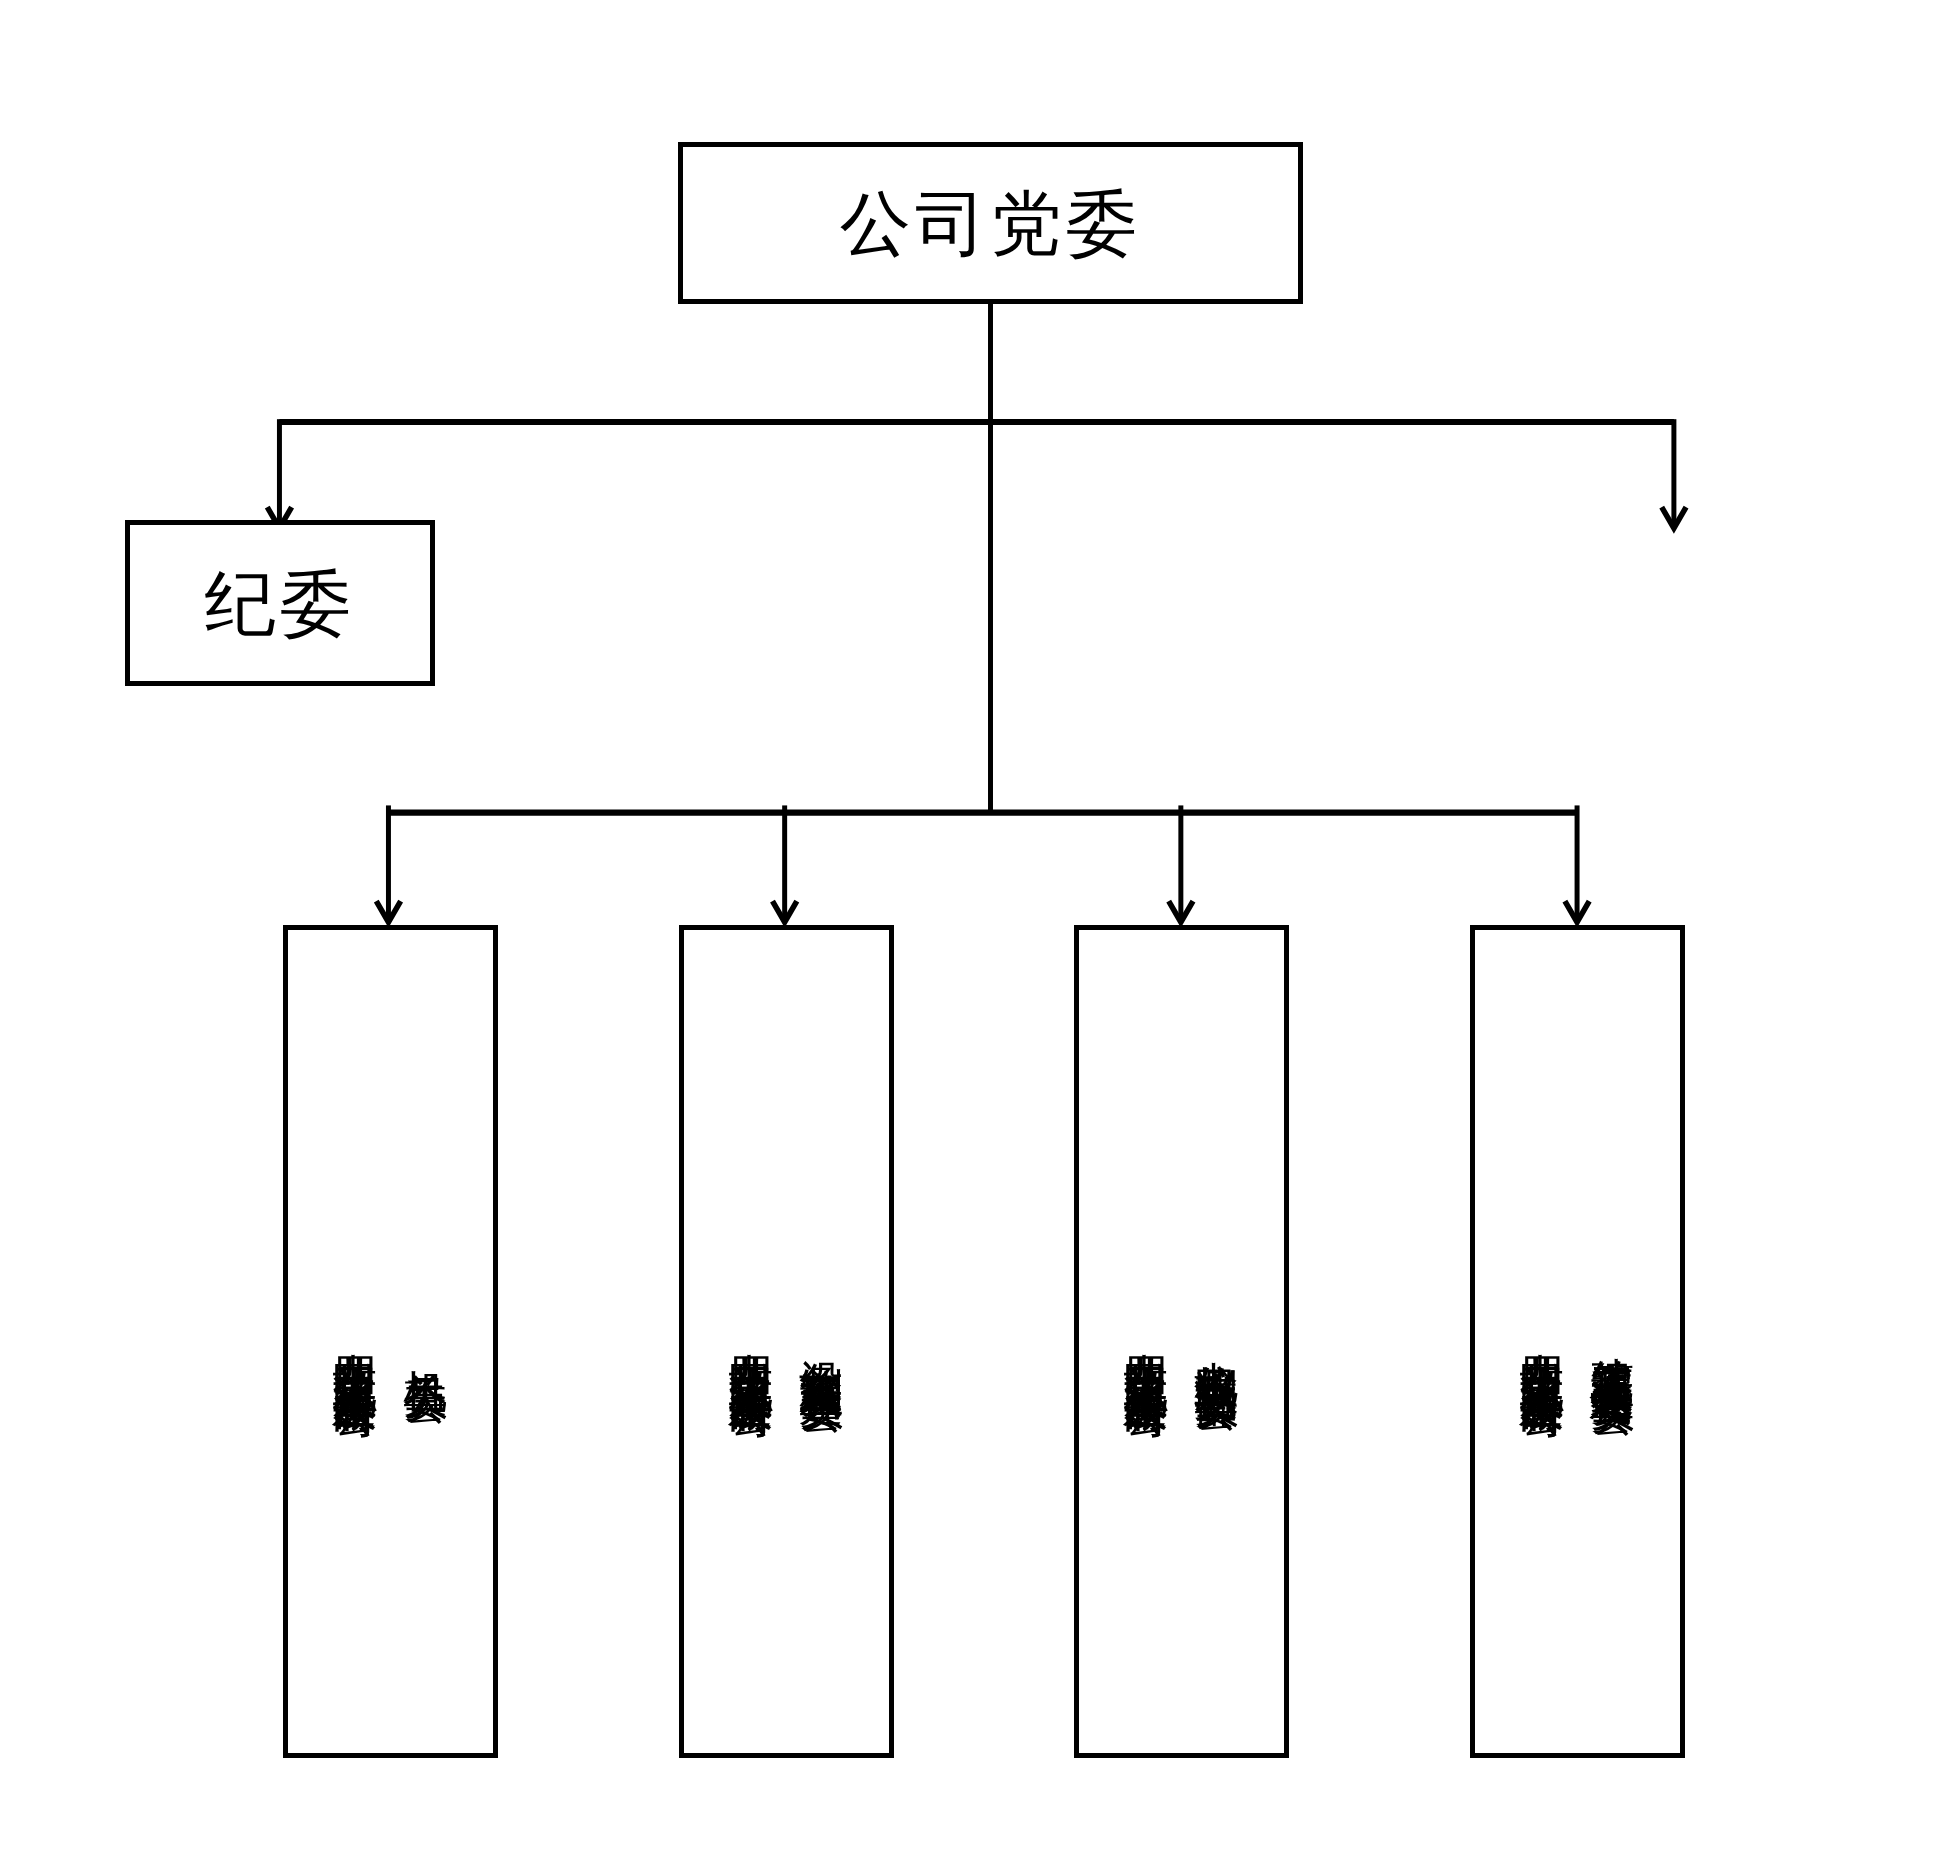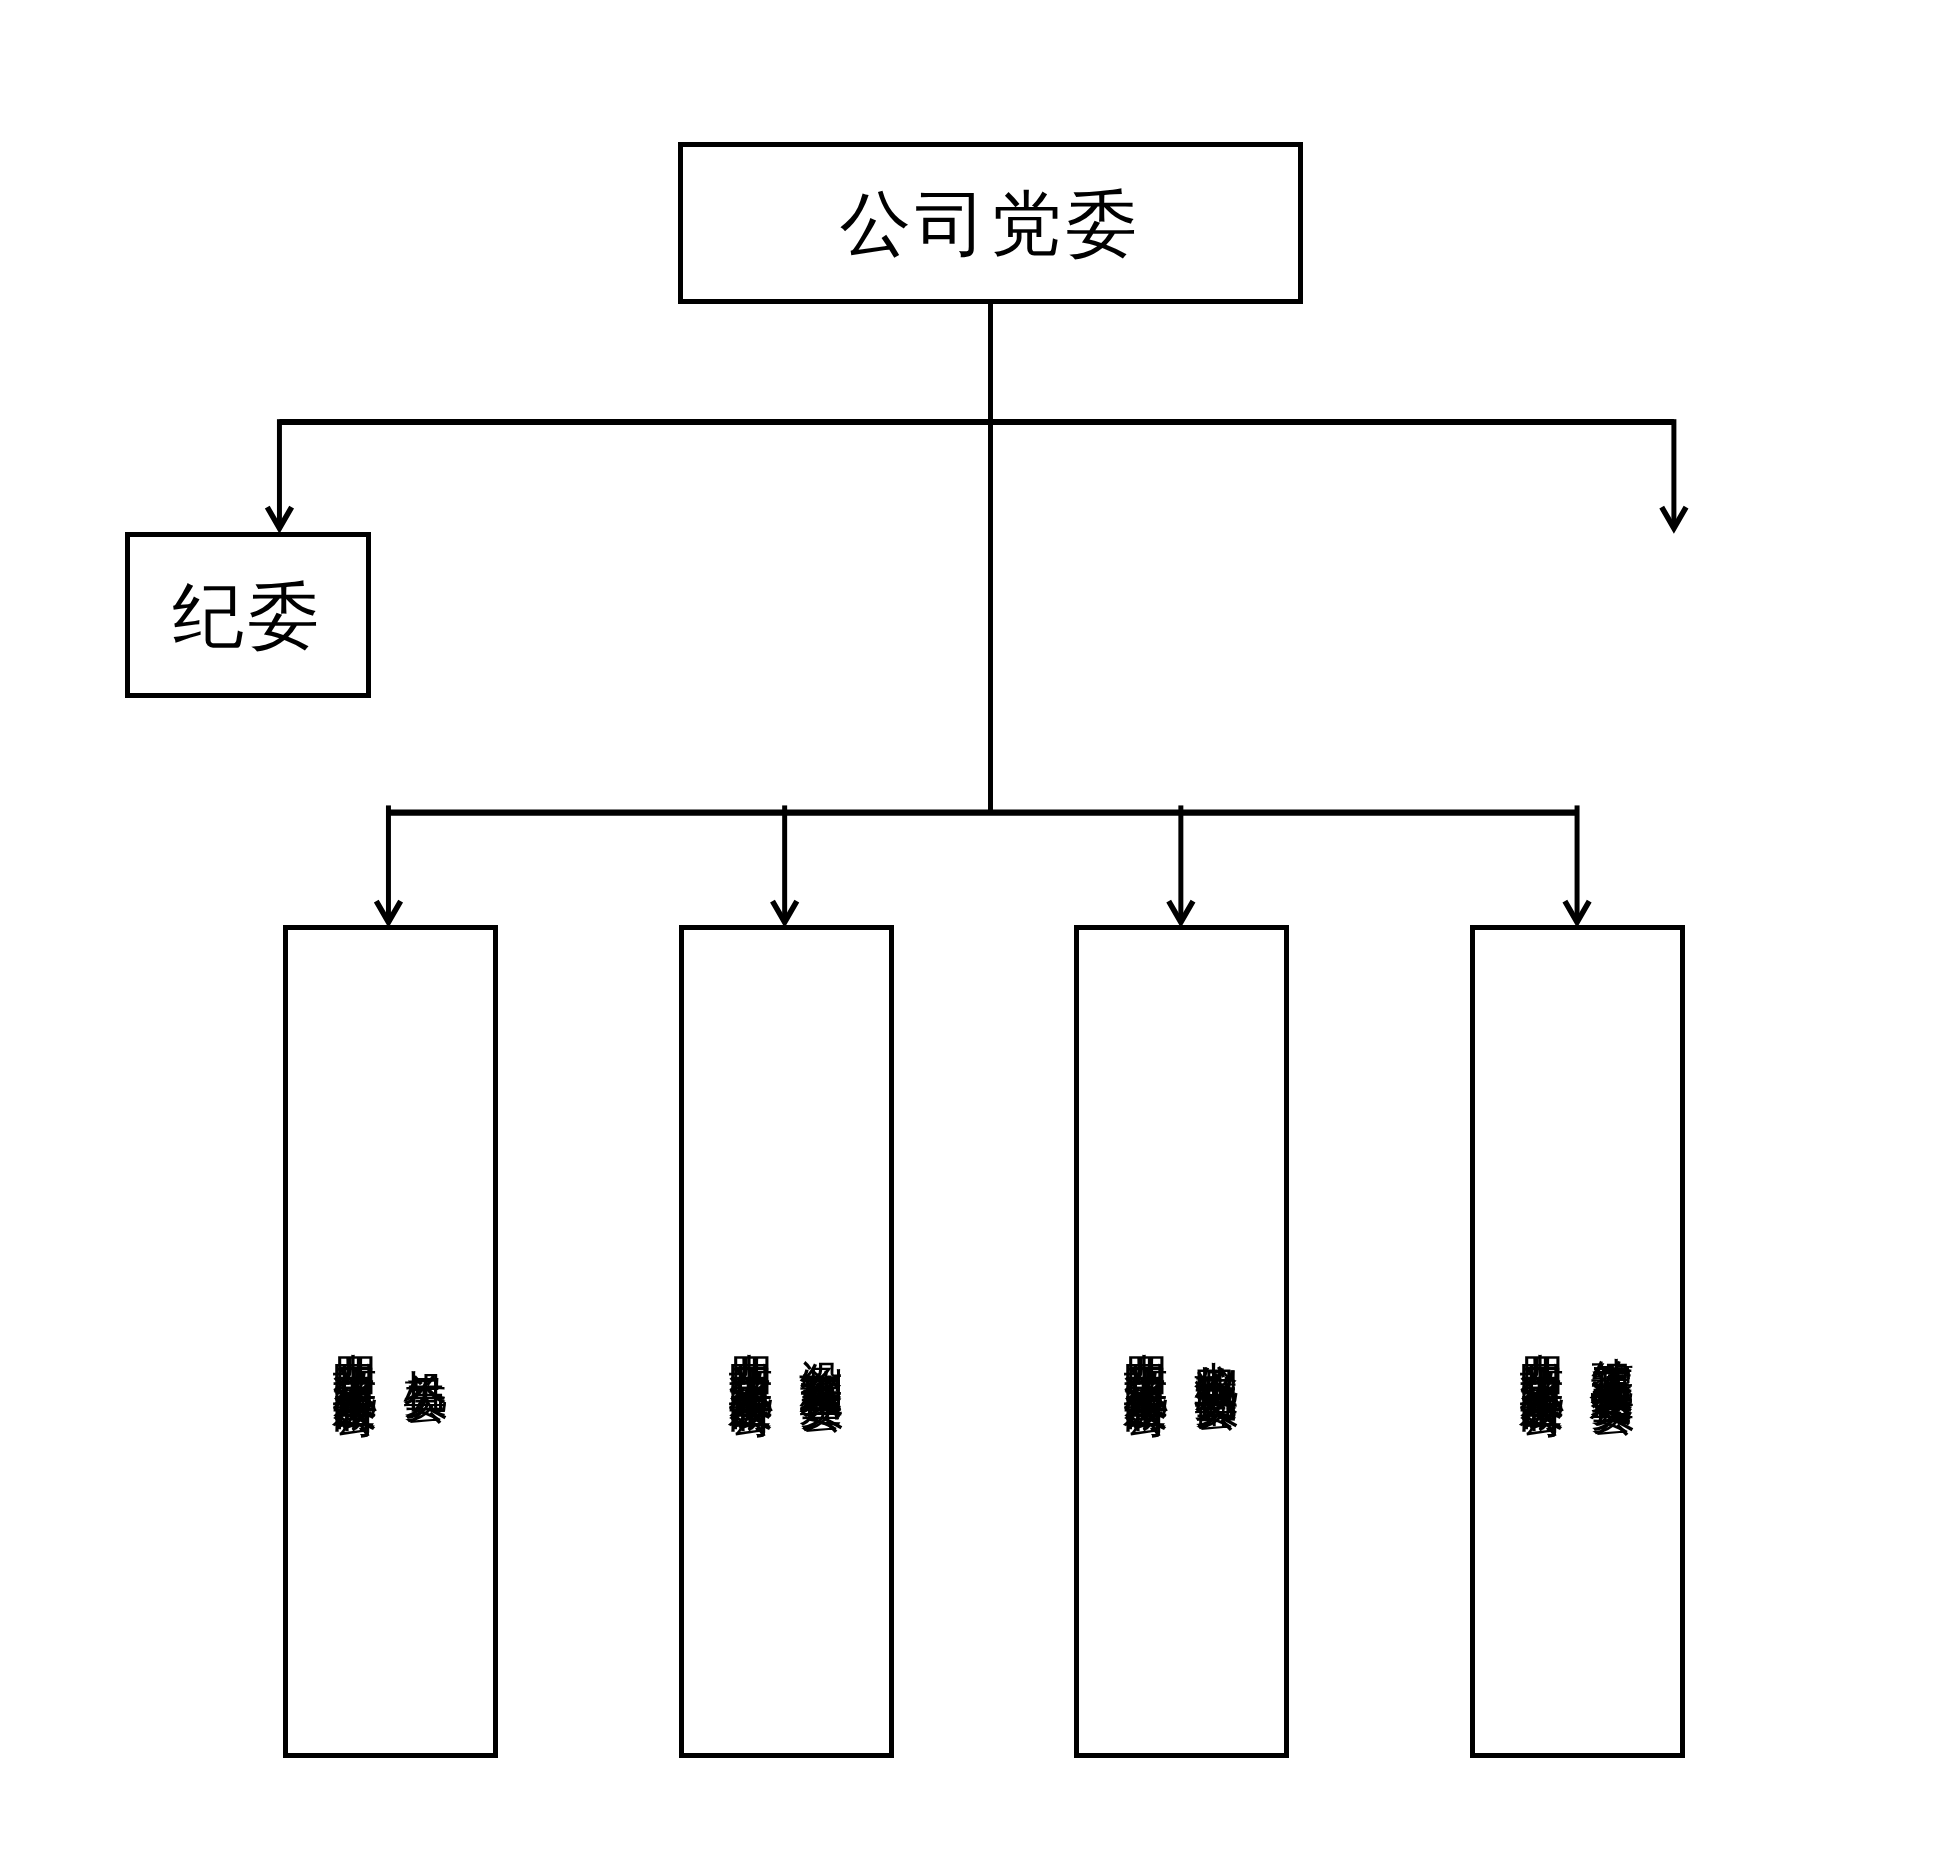--- a/index.html
+++ b/index.html
@@ -33,21 +33,21 @@
     justify-content: center;
   }
   .h-label {
     font-size: 71px;
     letter-spacing: 4.4px;
     white-space: nowrap;
     line-height: 1;
   }
   
   #root-box    { left: 678px; top: 142px;  width: 625px; height: 162px; }
-  #jiwei-box   { left: 125px;  top: 532px;  width: 246px;  height: 166px; }
+  #jiwei-box   { left: 125px;  top: 520px;  width: 310px;  height: 166px; }
   #gonghui-box { left: 1519px; top: 532px;  width: 310px;  height: 166px; }
 
   
   .committee-box {
     position: absolute;
     top: 925px;
     width: 215px;
     height: 833px;
     box-sizing: border-box;
     border: 5.5px solid #000000;

